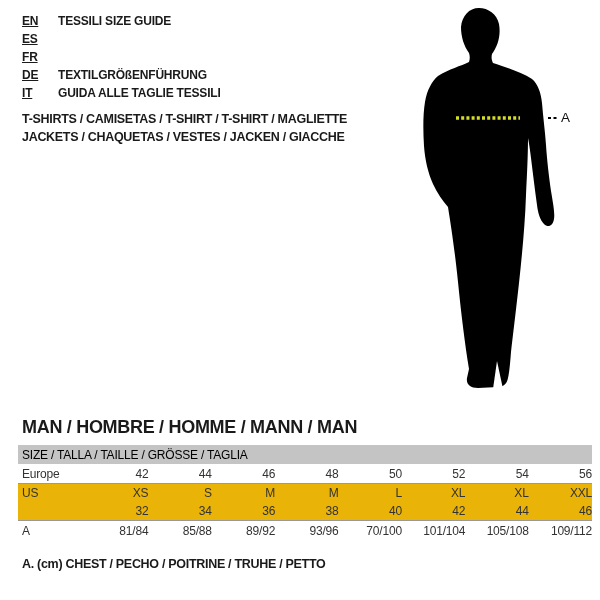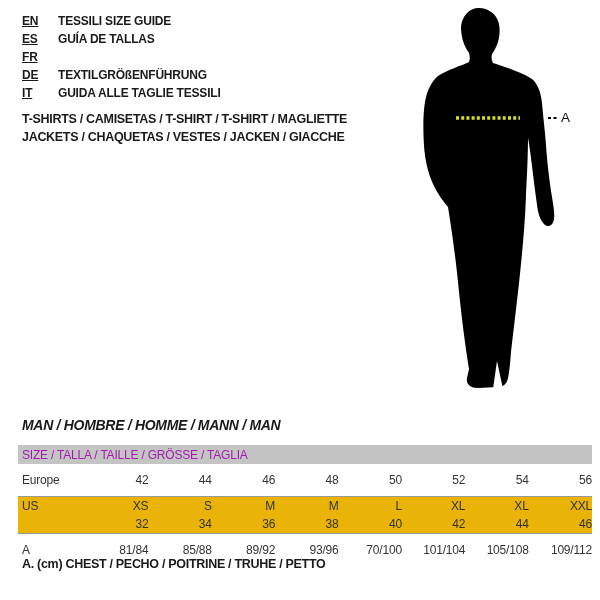--- a/index.html
+++ b/index.html
@@ -16,52 +16,51 @@
   .lang-code{width:36px;flex:0 0 36px;text-decoration:underline;}
 
   
   .cats{left:22px;top:110px;font-size:12.5px;font-weight:700;line-height:18px;letter-spacing:-0.3px;white-space:nowrap;}
 
   
   .figure-svg{left:400px;top:0px;width:180px;height:396px;}
   .measure-a{left:561px;top:110px;font-size:13.5px;font-weight:400;color:#111;}
 
   
-  .section-title{left:22px;top:417px;font-size:14px;font-weight:700;letter-spacing:-0.3px;white-space:nowrap;font-style:italic;}
+  .section-title{left:22px;top:417px;font-size:18px;font-weight:700;letter-spacing:-0.3px;white-space:nowrap;}
 
   
   .size-table{
     position:absolute;left:18px;top:445px;width:574px;
     border-collapse:collapse;table-layout:fixed;
     font-size:12px;color:#333;letter-spacing:-0.2px;
   }
   .size-table th{
     background:#c4c4c4;font-weight:400;text-align:left;
-    padding:0 0 0 4px;height:19px;font-size:12px;color:#a21caf;
+    padding:0 0 0 4px;height:19px;font-size:12px;color:#000000;
   }
   .size-table td{height:18px;text-align:right;padding:0;vertical-align:middle;}
   .size-table td.lbl{text-align:left;padding-left:4px;}
-  .size-table tr.tall td{height:32px;}
+  .size-table tr.tall td{height:19px;}
   .size-table tr.band td{background:#eab308;}
   .size-table tr.rule td{border-bottom:1px solid #999;}
 
   
   .footnote{left:22px;top:557px;font-size:12.5px;font-weight:700;letter-spacing:-0.3px;white-space:nowrap;}
 </style>
 </head>
 <body>
 
 <div class="abs langs">
   <div class="lang-row">
     <span class="lang-code">EN</span>
     <span>TESSILI SIZE GUIDE</span>
   </div>
   <div class="lang-row">
     <span class="lang-code">ES</span>
-    <span>GUÍA DE TALLAS</span>
   </div>
   <div class="lang-row">
     <span class="lang-code">FR</span>
   </div>
   <div class="lang-row">
     <span class="lang-code">DE</span>
     <span>TEXTILGRÖßENFÜHRUNG</span>
   </div>
   <div class="lang-row">
     <span class="lang-code">IT</span>

